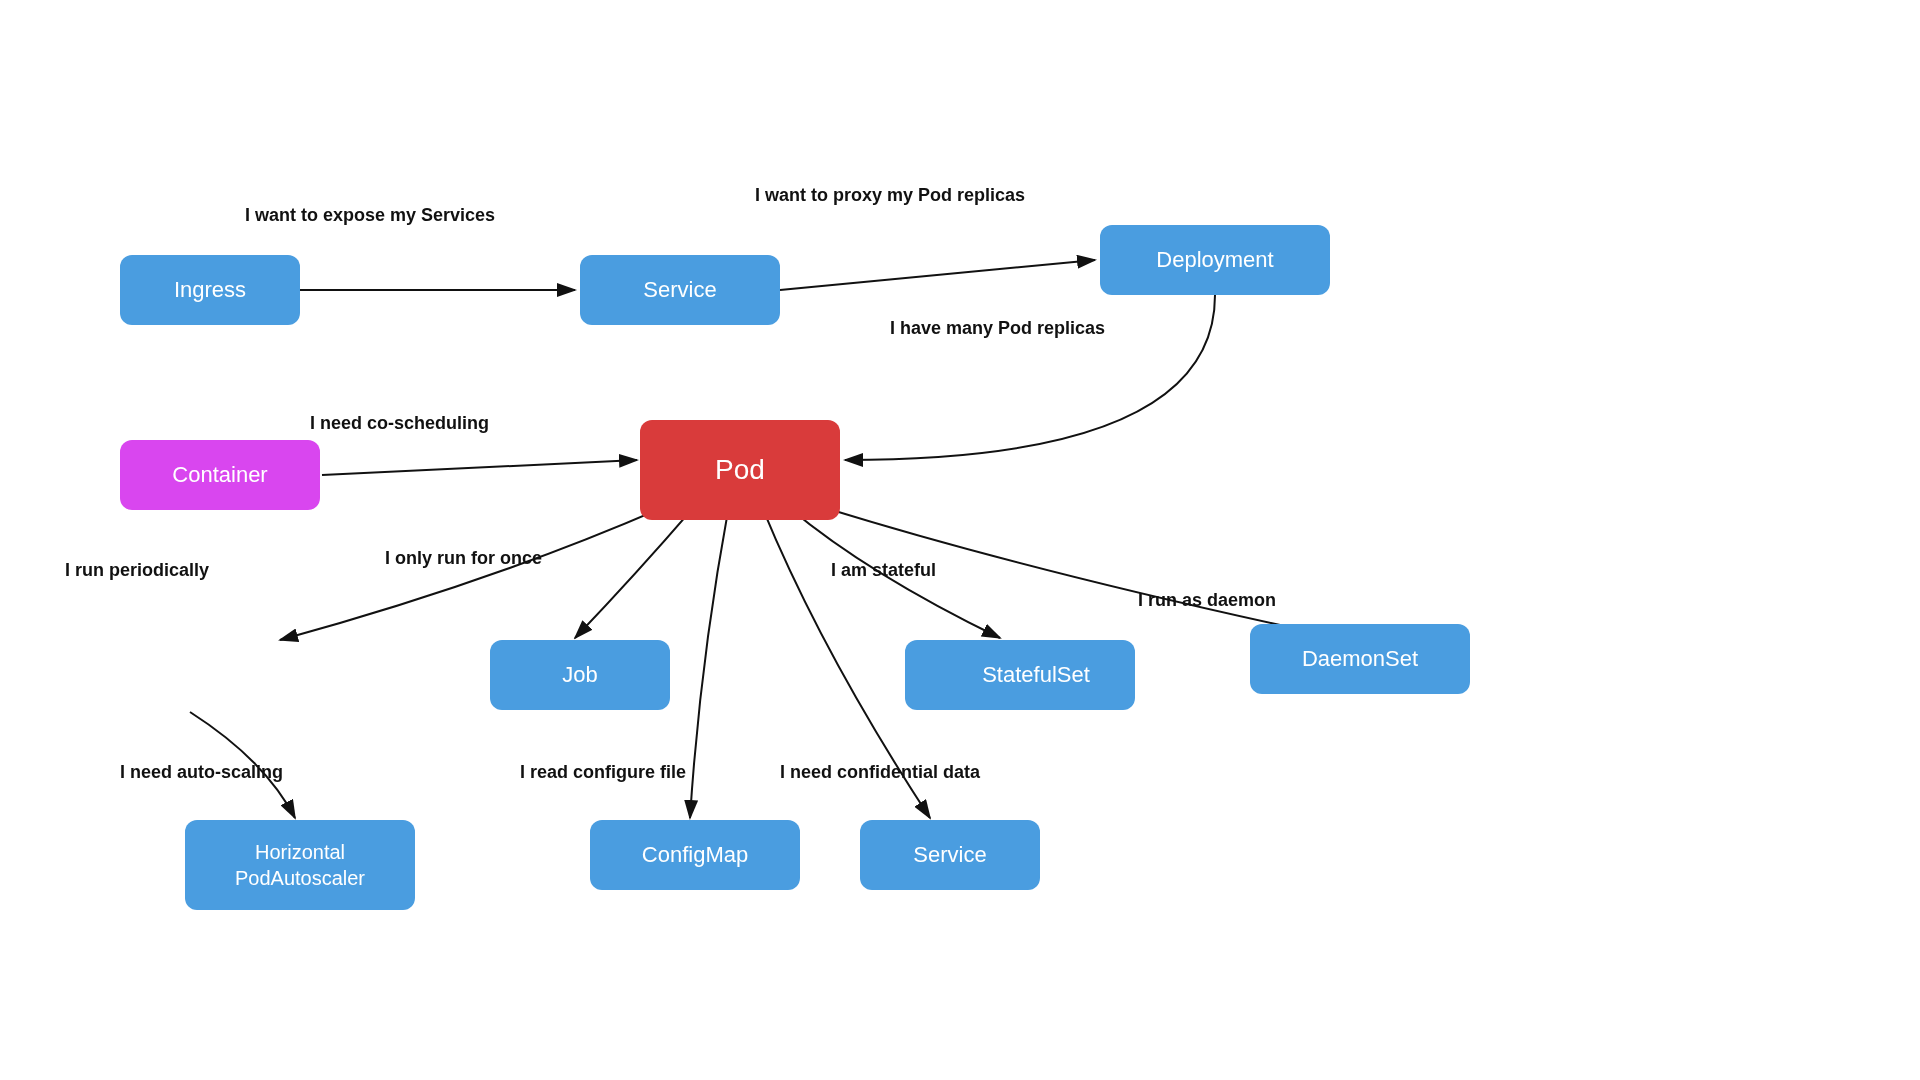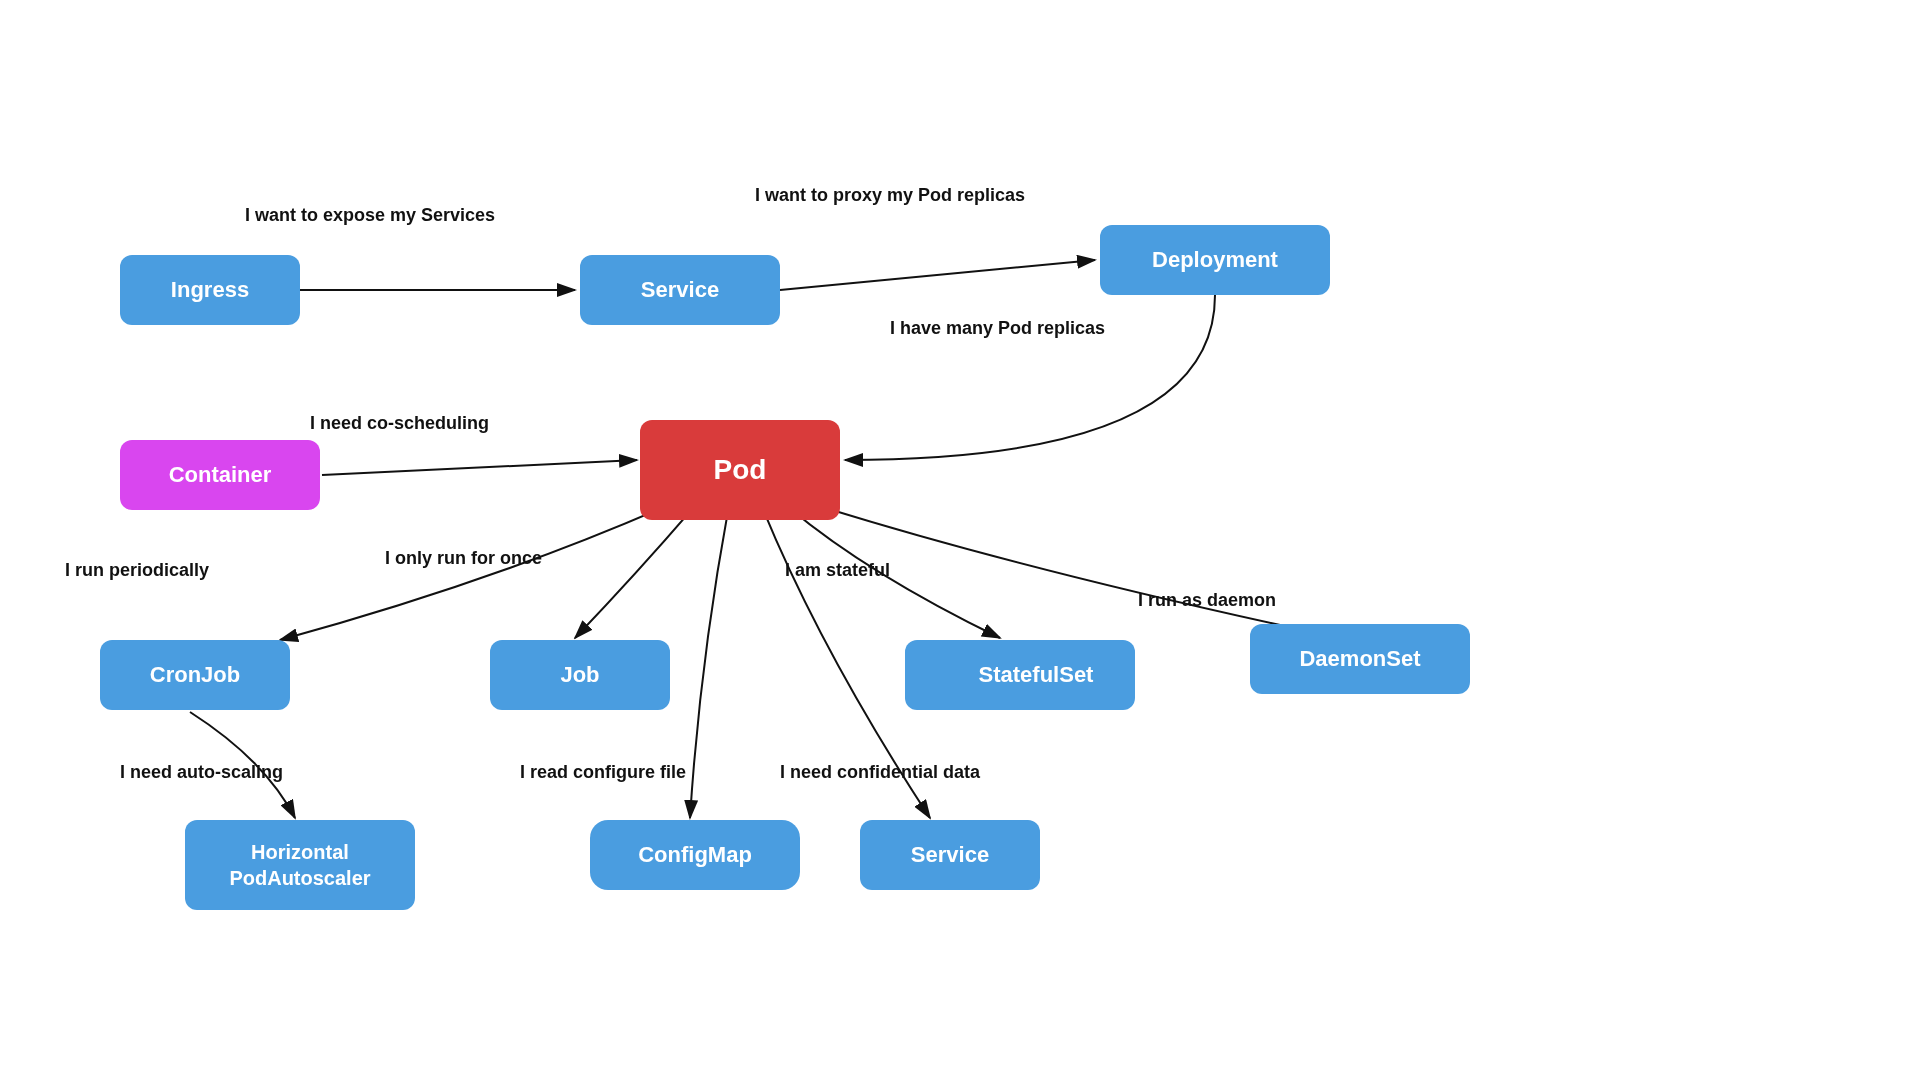--- a/index.html
+++ b/index.html
@@ -24,21 +24,21 @@
       pointer-events: none;
     }
     .node {
       position: absolute;
       border-radius: 12px;
       display: flex;
       align-items: center;
       justify-content: center;
       text-align: center;
       font-size: 22px;
-      font-weight: 700;
+      font-weight: 400;
       color: #ffffff;
       padding: 10px 16px;
     }
     .node-blue { background: #4a9de0; }
     .node-pink { background: #d946ef; }
     .node-red { background: #d93b3b; }
 
     .label {
       position: absolute;
       font-size: 18px;
@@ -85,49 +85,48 @@
   <div class="node node-blue" style="left:120px; top:255px; width:180px; height:70px;">Ingress</div>
 
   <div class="node node-blue" style="left:580px; top:255px; width:200px; height:70px;">Service</div>
 
   <div class="node node-blue" style="left:1100px; top:225px; width:230px; height:70px;">Deployment</div>
 
   <div class="node node-pink" style="left:120px; top:440px; width:200px; height:70px;">Container</div>
 
   <div class="node node-red" style="left:640px; top:420px; width:200px; height:100px; font-size:28px;">Pod</div>
 
-  <div class="node node-blue" style="left:100px; top:640px; width:190px; height:70px;">CronJob</div>
 
   <div class="node node-blue" style="left:490px; top:640px; width:180px; height:70px;">Job</div>
 
   <div class="node node-blue" style="left:905px; top:640px; width:230px; height:70px;padding-left:48px;">StatefulSet</div>
 
   <div class="node node-blue" style="left:1250px; top:624px; width:220px; height:70px;">DaemonSet</div>
 
   <div class="node node-blue" style="left:185px; top:820px; width:230px; height:90px; font-size:20px; line-height:1.3;">
     Horizontal<br>PodAutoscaler
   </div>
 
-  <div class="node node-blue" style="left:590px; top:820px; width:210px; height:70px;border-radius:18px;">ConfigMap</div>
+  <div class="node node-blue" style="left:590px; top:820px; width:210px; height:70px;">ConfigMap</div>
 
   <div class="node node-blue" style="left:860px; top:820px; width:180px; height:70px;">Service</div>
 
   <div class="label" style="left:245px; top:205px;text-align:right;">I want to expose my Services</div>
 
   <div class="label" style="left:755px; top:185px;">I want to proxy my Pod replicas</div>
 
   <div class="label" style="left:310px; top:413px;">I need co-scheduling</div>
 
   <div class="label" style="left:890px; top:318px;">I have many Pod replicas</div>
 
   <div class="label" style="left:65px; top:560px;">I run periodically</div>
 
   <div class="label" style="left:385px; top:548px;">I only run for once</div>
 
-  <div class="label" style="left:785px; top:560px;">I am stateful</div>
+  <div class="label" style="left:831px; top:560px;">I am stateful</div>
 
   <div class="label" style="left:1138px; top:558px;margin-top:32px;">I run as daemon</div>
 
   <div class="label" style="left:120px; top:762px;">I need auto-scaling</div>
 
   <div class="label" style="left:520px; top:762px;">I read configure file</div>
 
   <div class="label" style="left:780px; top:762px;">I need confidential data</div>
 
 </div>

